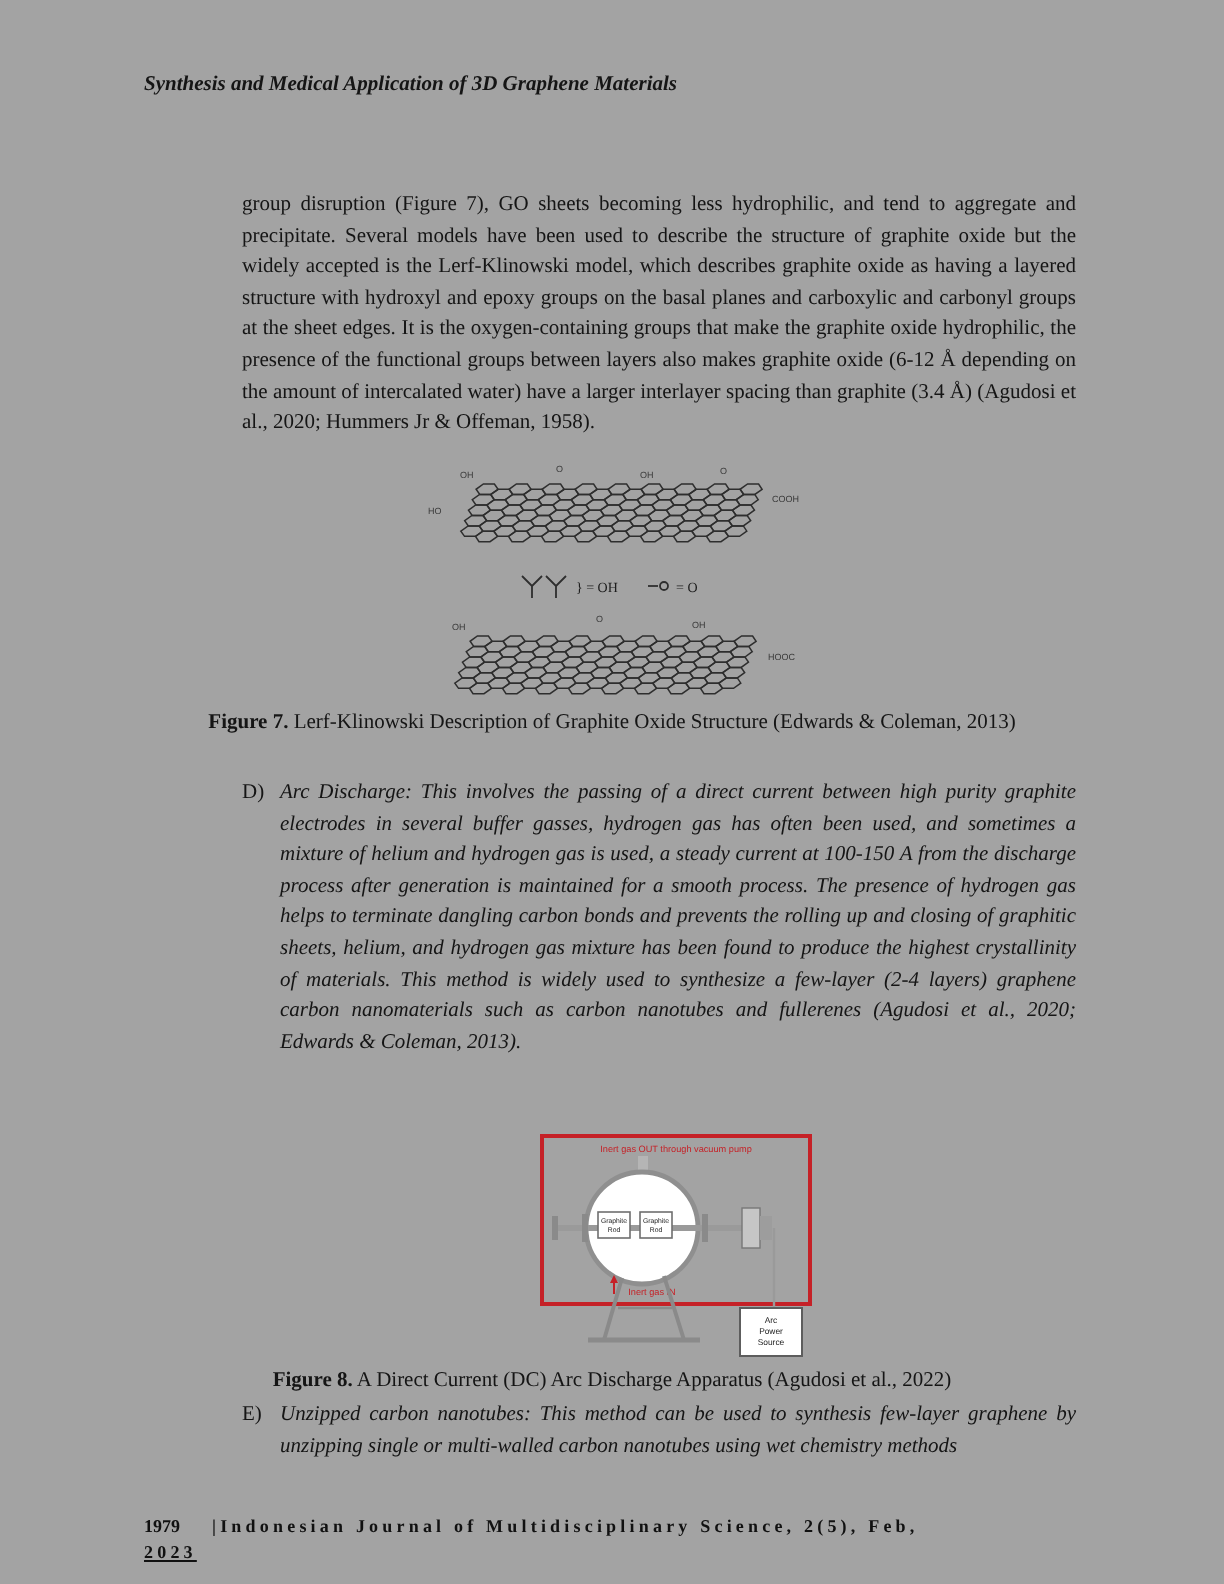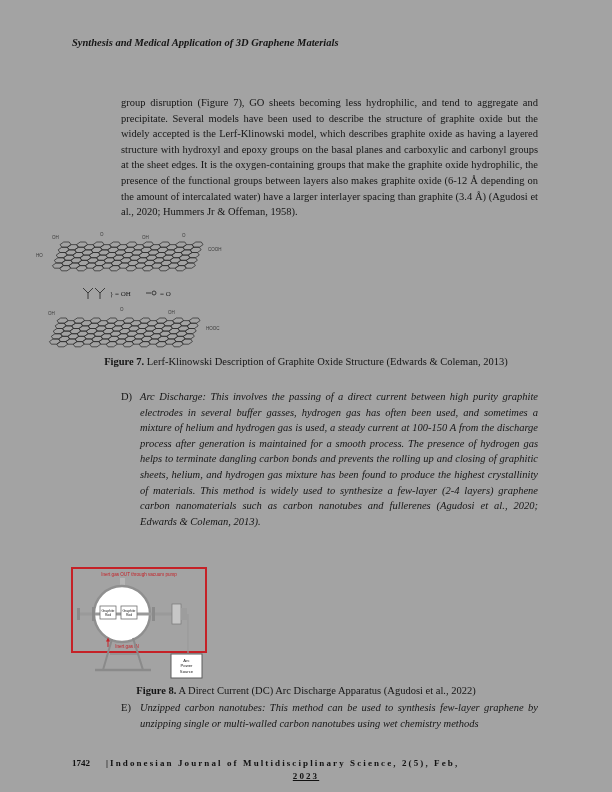--- a/index.html
+++ b/index.html
@@ -18,35 +18,35 @@
   }
   #para1 { top:71px;margin-top:24px; }
   .list-item {
     position:absolute; left:121px; width:417px; display:flex;
     font-size:10.5px; line-height:15.6px;
   }
   .list-label { flex:0 0 19px; }
   .list-text { flex:1; text-align:justify;font-style:italic; }
   #itemD { top:389px; }
   #itemE { top:700px; }
-  .figure { position:absolute; left:16px; right:0; display:flex; justify-content:flex-start; }
+  .figure { position:absolute; left:16px; right:0; display:flex; justify-content:center; }
   #fig7 { top:230px; }
   #fig8 { top:566px; padding-left:48px; }
   .caption {
     position:absolute; text-align:center; font-size:10.5px; line-height:14px;
   }
   #cap7 { left:96px; width:420px; top:355px;font-family:Liberation Serif, serif; }
   #cap8 { left:72px; width:468px; top:684px; }
   .caption .b { font-weight:bold; }
   .footer {
     position:absolute; left:72px; width:468px; top:757px;
     font-size:9px; font-weight:bold; line-height:13px; color:#111;
   }
   .footer .ls { letter-spacing:2.1px; margin-left:16px; }
-  .footer-line2 { text-align:center; letter-spacing:2.1px;text-decoration:underline; }
+  .footer-line2 { text-align:left; letter-spacing:2.1px;text-decoration:underline; }
 
   
   #fig7-svg polygon { fill:none; stroke:#2e2e2e; stroke-width:0.75px; vector-effect:non-scaling-stroke; }
   #fig7-svg .edge-label { font-size:4.5px; fill:#3a3a3a; font-family:"Liberation Sans", sans-serif; }
   #fig7-svg .legend-text { font-size:7px; fill:#1d1d1d; font-family:"Liberation Serif", serif; }
   #fig7-svg .glyph { stroke:#2e2e2e; stroke-width:0.9; fill:none; }
 
   
   #fig8-svg text { font-family:"Liberation Sans", sans-serif; }
   #fig8-svg .red-text { fill:#c52127; font-size:4.6px; }
@@ -330,18 +330,18 @@
     <span class="b">Figure 8.</span><span> A Direct Current (DC) Arc Discharge Apparatus (Agudosi et al., 2022)</span>
   </div>
 
   <div class="list-item" id="itemE">
     <div class="list-label">E)</div>
     <div class="list-text">Unzipped carbon nanotubes: This method can be used to synthesis few-layer graphene by unzipping single or multi-walled carbon nanotubes using wet chemistry methods</div>
   </div>
 
   <div class="footer">
     <div class="footer-line1">
-      <span>1742</span><span class="ls">|Indonesian Journal of Multidisciplinary Science, 2(5), Feb,</span>
+      <span>1979</span><span class="ls">|Indonesian Journal of Multidisciplinary Science, 2(5), Feb,</span>
     </div>
     <div class="footer-line2">2023</div>
   </div>
 
 </div>
 
 </body></html>

